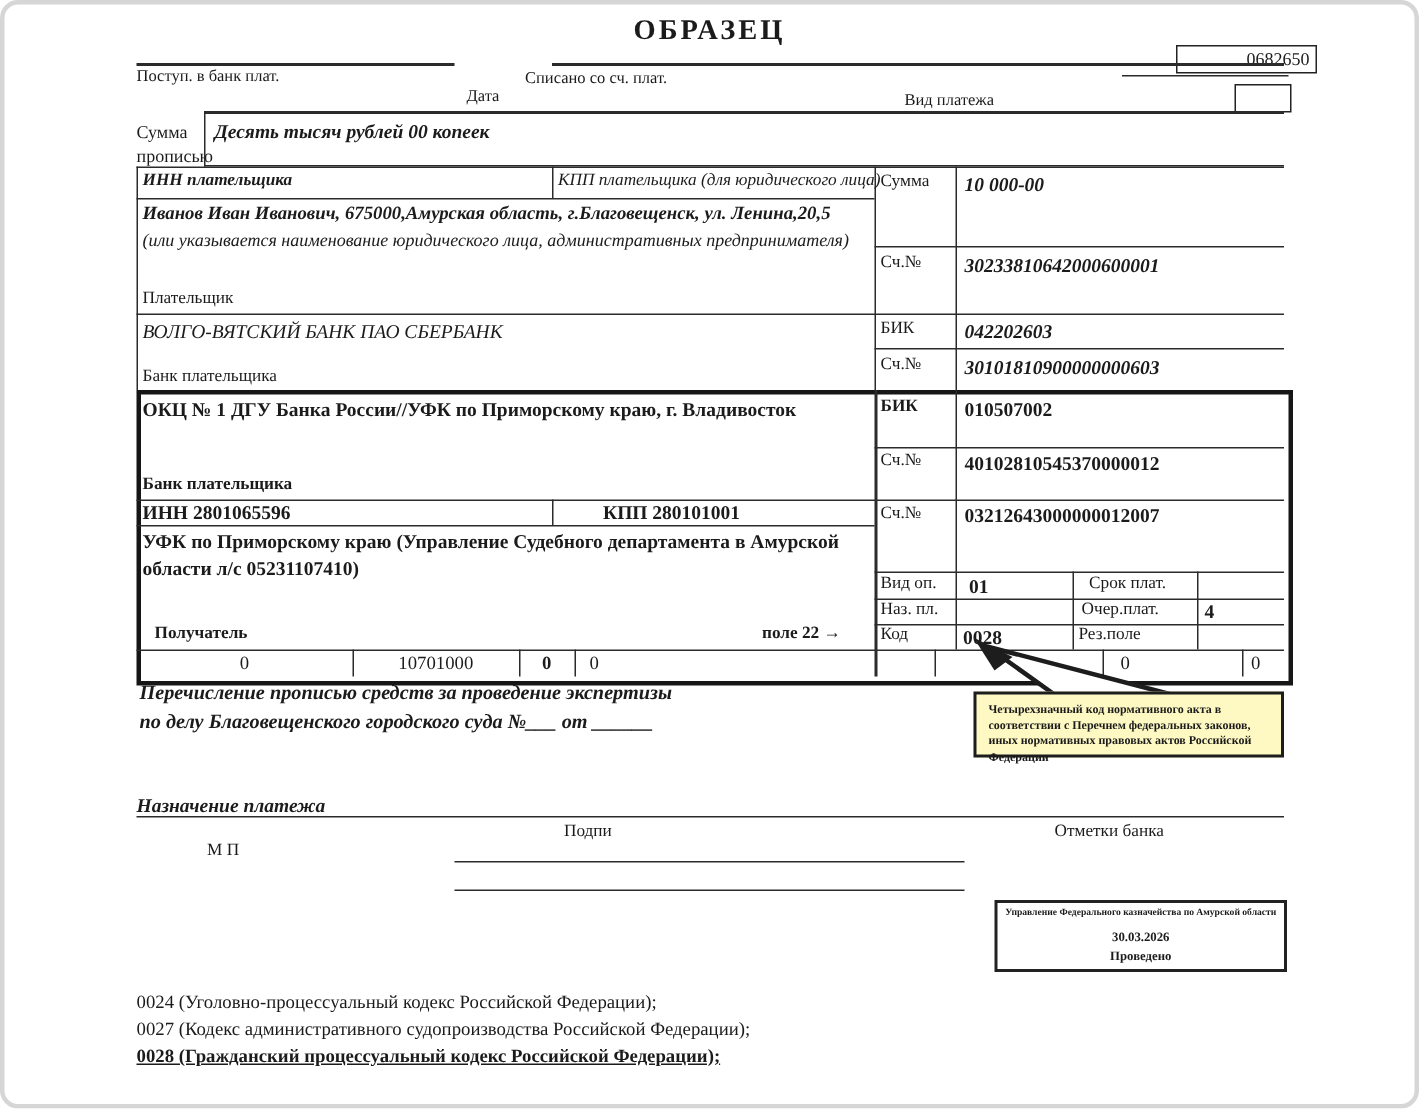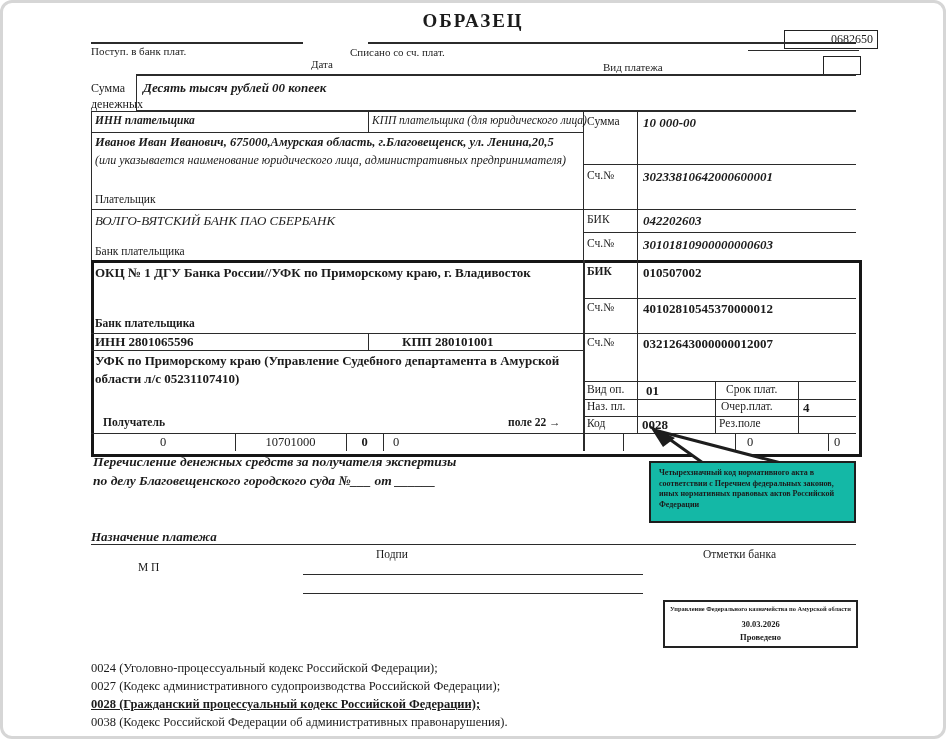--- a/index.html
+++ b/index.html
@@ -12,22 +12,22 @@
   .lbl{position:absolute;font-size:11px;white-space:nowrap;}
   .lbl-i{position:absolute;font-size:11.5px;font-style:italic;font-weight:bold;white-space:nowrap;}
   .val{position:absolute;font-size:13px;font-style:italic;font-weight:bold;white-space:nowrap;}
   .bval{position:absolute;font-size:13px;font-weight:bold;white-space:nowrap;}
   .seclbl{position:absolute;font-size:11.5px;white-space:nowrap;}
   .boldbox{position:absolute;border:3px solid #161616;}
   .cellval{position:absolute;font-size:12.5px;white-space:nowrap;}
   .title{position:absolute;left:0;width:100%;text-align:center;top:7px;font-size:19px;font-weight:bold;letter-spacing:2px;}
   .codes div{font-size:12.5px;line-height:18px;white-space:nowrap;}
   .codes .hl{font-weight:bold;text-decoration:underline;}
-  .callout{position:absolute;left:646px;top:458px;width:207px;height:62px;border:2.5px solid #1d1d1d;
-           background:#14b8a6;padding:5px 8px;box-sizing:border-box;font-size:8px;font-weight:bold;line-height:10.5px;}
+  .callout{position:absolute;left:646px;top:458px;width:207px;height:44px;border:2.5px solid #1d1d1d;
+           background:#fef9c3;padding:5px 8px;box-sizing:border-box;font-size:8px;font-weight:bold;line-height:10.5px;}
   .stamp{position:absolute;left:660px;top:597px;width:195px;height:48px;border:2px solid #222;
          background:#fff;box-sizing:border-box;text-align:center;}
   .stamp .s1{font-size:6.4px;font-weight:bold;margin-top:3px;padding:0 3px;line-height:7.5px;}
   .stamp .s2{font-size:8.5px;font-weight:bold;margin-top:6px;}
   .stamp .s3{font-size:8.5px;font-weight:bold;margin-top:3px;}
 </style>
 </head>
 <body>
 
 <div class="page">
@@ -40,21 +40,21 @@
   <div class="hline" style="left:88px;top:39px;width:212px;"></div>
   <div class="hline" style="left:365px;top:39px;width:488px;"></div>
   <div class="lbl" style="left:88px;top:42px;">Поступ. в банк плат.</div>
   <div class="lbl" style="left:347px;top:43px;">Списано со сч. плат.</div>
 
   <div class="lbl" style="left:308px;top:55px;">Дата</div>
   <div class="lbl" style="left:600px;top:58px;">Вид платежа</div>
   <div class="abs" style="left:820px;top:53px;width:36px;height:17px;border:1.5px solid #222;"></div>
 
   <div class="lbl" style="left:88px;top:78px;font-size:12px;">Сумма</div>
-  <div class="lbl" style="left:88px;top:94px;font-size:12px;">денежных</div>
+  <div class="lbl" style="left:88px;top:94px;font-size:12px;">прописью</div>
   <div class="abs" style="left:133px;top:71px;width:720px;height:37px;border-top:2px solid #2b2b2b;border-left:1.5px solid #2b2b2b;border-bottom:1.5px solid #2b2b2b;box-sizing:border-box;"></div>
   <div class="val" style="left:140px;top:77px;">Десять тысяч рублей 00 копеек</div>
 
   <div class="hline thin" style="left:88px;top:108px;width:765px;"></div>
   <div class="hline thin" style="left:88px;top:129px;width:492px;"></div>
   <div class="hline thin" style="left:580px;top:161px;width:273px;"></div>
   <div class="hline thin" style="left:88px;top:206px;width:765px;"></div>
   <div class="hline thin" style="left:580px;top:229px;width:273px;"></div>
   <div class="vline" style="left:88px;top:108px;height:149px;"></div>
   <div class="vline" style="left:365px;top:108px;height:21px;"></div>
@@ -128,21 +128,21 @@
   <div class="vline" style="left:732px;top:430px;height:18px;"></div>
   <div class="vline" style="left:825px;top:430px;height:18px;"></div>
   <div class="cellval" style="left:88px;top:432px;width:144px;text-align:center;">0</div>
   <div class="cellval" style="left:232px;top:432px;width:111px;text-align:center;">10701000</div>
   <div class="cellval" style="left:343px;top:432px;width:37px;text-align:center;font-weight:bold;">0</div>
   <div class="cellval" style="left:390px;top:432px;">0</div>
   <div class="cellval" style="left:620px;top:432px;width:112px;text-align:center;">0</div>
   <div class="cellval" style="left:744px;top:432px;">0</div>
   <div class="cellval" style="left:831px;top:432px;">0</div>
 
-  <div class="val" style="left:90px;top:451px;font-size:13.5px;">Перечисление денежных средств за получателя экспертизы</div>
+  <div class="val" style="left:90px;top:451px;font-size:13.5px;">Перечисление прописью средств за проведение экспертизы</div>
   <div class="val" style="left:90px;top:470px;font-size:13.5px;">по делу Благовещенского городского суда №___ от ______</div>
 
   <svg class="abs" style="left:560px;top:420px;" width="300" height="50">
     <polygon points="95,8 140,40 218,40" fill="#ffffff" stroke="#1d1d1d" stroke-width="3"></polygon>
     <polygon points="86,2 112,15 100,24" fill="#1d1d1d"></polygon>
   </svg>
   <div class="callout">Четырехзначный код нормативного акта в соответствии с Перечнем федеральных законов, иных нормативных правовых актов Российской Федерации</div>
 
   <div class="abs" style="left:88px;top:526px;font-size:13px;font-weight:bold;font-style:italic;">Назначение платежа</div>
   <div class="hline thin" style="left:88px;top:541px;width:765px;"></div>
@@ -155,16 +155,15 @@
   <div class="stamp">
     <div class="s1">Управление Федерального казначейства по Амурской области</div>
     <div class="s2">30.03.2026</div>
     <div class="s3">Проведено</div>
   </div>
 
   <div class="abs codes" style="left:88px;top:656px;">
     <div>0024 (Уголовно-процессуальный кодекс Российской Федерации);</div>
     <div>0027 (Кодекс административного судопроизводства Российской Федерации);</div>
     <div class="hl">0028 (Гражданский процессуальный кодекс Российской Федерации);</div>
-    <div>0038 (Кодекс Российской Федерации об административных правонарушения).</div>
   </div>
 
 </div>
 
 </body></html>

